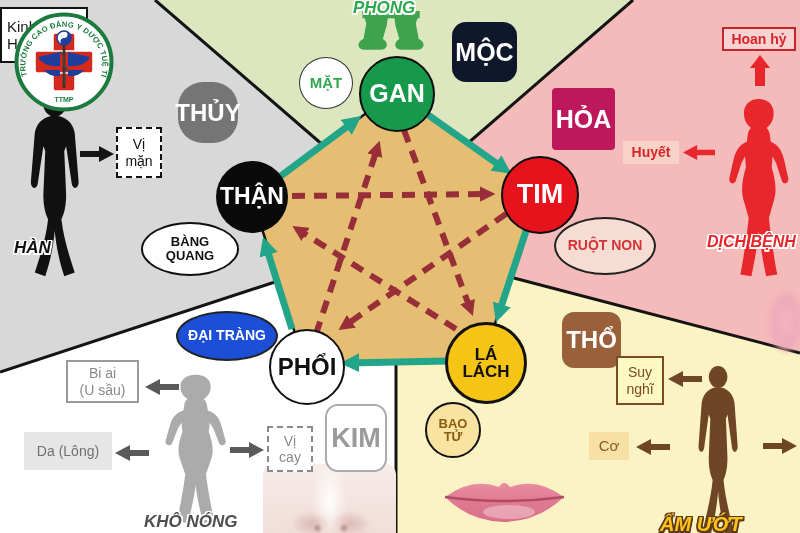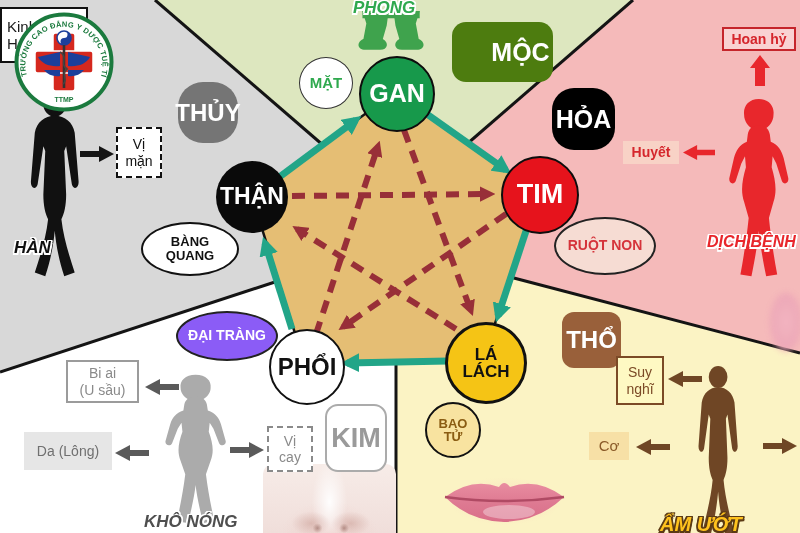--- a/index.html
+++ b/index.html
@@ -194,25 +194,25 @@
   </div>
 
   <div class="abs lab itall ol-w" style="left:353px;top:-2px;font-size:17px;color:#2FA94E;">PHONG</div>
 
   <div class="abs lab ell" style="left:299px;top:57px;width:52px;height:50px;background:#fff;
        border:1.5px solid #333;font-size:15px;font-weight:bold;color:#2FA94E;">MẶT</div>
 
   <div class="abs lab circ" style="left:359px;top:56px;width:72px;height:72px;background:#17994B;
        border:2px solid #0D0D0D;color:#fff;font-size:25px;">GAN</div>
 
-  <div class="abs lab sq" style="left:452px;top:22px;width:65px;height:60px;background:#4d7c0f;
-       border-radius:14px;font-size:25px;padding-left:36px;">MỘC</div>
-
-  <div class="abs lab sq" style="left:552px;top:88px;width:63px;height:62px;background:#000000;
-       border-radius:22px;font-size:25px;">HỎA</div>
+  <div class="abs lab sq" style="left:452px;top:22px;width:65px;height:60px;background:#0f172a;
+       border-radius:14px;font-size:25px;">MỘC</div>
+
+  <div class="abs lab sq" style="left:552px;top:88px;width:63px;height:62px;background:#be185d;
+       border-radius:4px;font-size:25px;">HỎA</div>
 
   <div class="abs lab box" style="left:722px;top:27px;width:74px;height:24px;background:#F9D2D2;
        border:2px solid #C5252B;font-size:14px;font-weight:bold;color:#D5262C;">Hoan hỷ</div>
 
   <svg class="arr" style="left:749px;top:55px;" width="22" height="31" viewBox="0 0 22 31">
     <path d="M6 31 V13 H1 L11 0 L21 13 H16 V31 Z" fill="#E8272C"></path>
   </svg>
 
   <div class="abs lab box" style="left:623px;top:141px;width:56px;height:23px;background:#F8D2C6;
        font-size:14px;font-weight:bold;color:#D5262C;">Huyết</div>
@@ -222,21 +222,21 @@
   </svg>
 
   <div class="abs lab circ" style="left:501px;top:156px;width:74px;height:74px;background:#E6131C;
        border:2px solid #0D0D0D;color:#fff;font-size:27px;">TIM</div>
 
   <div class="abs lab ell" style="left:554px;top:217px;width:98px;height:54px;background:#F6DCD3;
        border:2px solid #222;font-size:14px;font-weight:bold;color:#D5333A;">RUỘT NON</div>
 
   <div class="abs lab itall ol-w" style="left:707px;top:233px;font-size:16px;color:#E8272C;">DỊCH BỆNH</div>
 
-  <div class="abs lab ell" style="left:176px;top:311px;width:98px;height:46px;background:#8b5cf6;
+  <div class="abs lab ell" style="left:176px;top:311px;width:98px;height:46px;background:#1d4ed8;
        border:2px solid #222;font-size:14px;font-weight:bold;color:#fff;">ĐẠI TRÀNG</div>
 
   <div class="abs lab circ" style="left:269px;top:329px;width:72px;height:72px;background:#fff;
        border:2.5px solid #111;color:#111;font-size:24px;">PHỔI</div>
 
   <div class="abs lab box" style="left:66px;top:360px;width:73px;height:43px;background:#fff;
        border:2px solid #9B9B9B;font-size:14px;color:#8A8A8A;">
     <span>Bi ai</span>
     <span>(U sầu)</span>
   </div>

